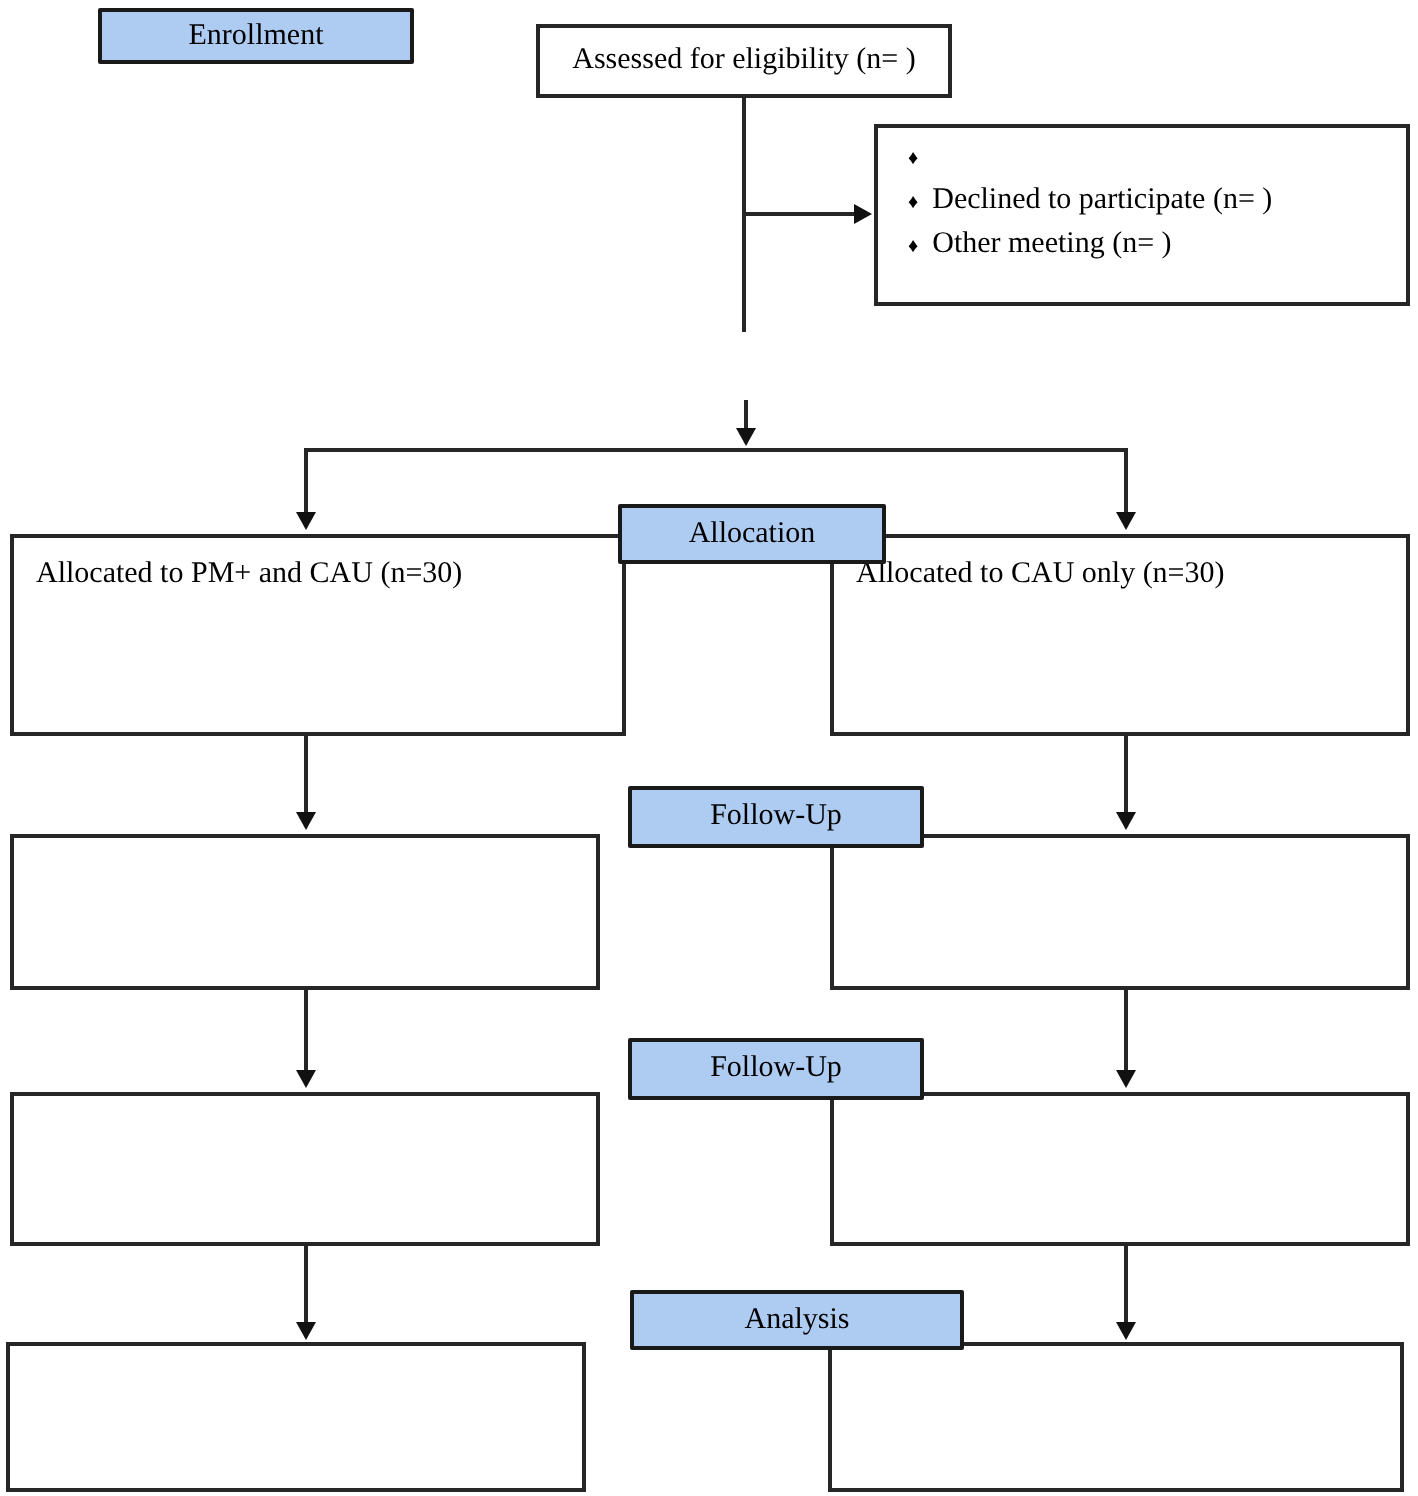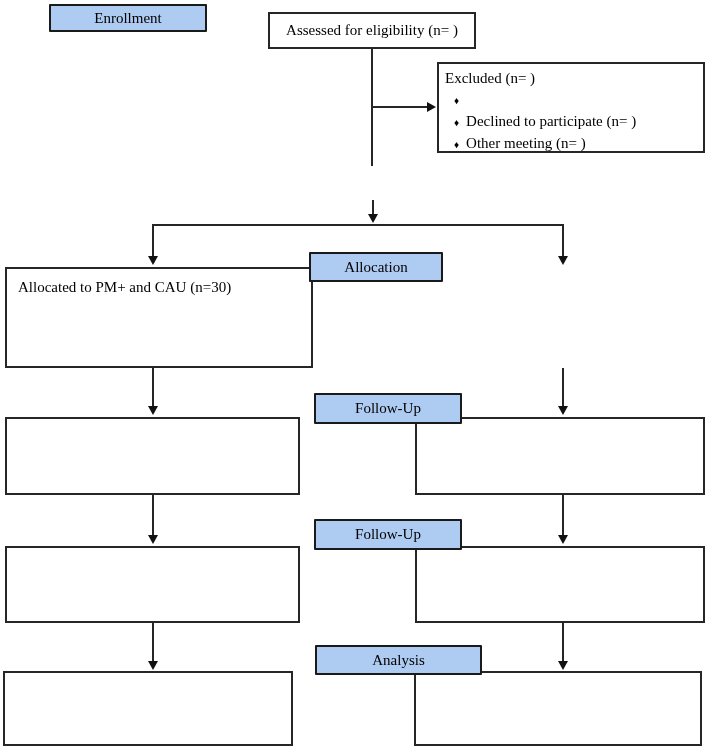--- a/index.html
+++ b/index.html
@@ -62,36 +62,36 @@
 
   <div class="badge" style="left:17px;top:4px;width:158px;height:28px;">Enrollment</div>
   <div class="badge" style="left:277px;top:252px;width:134px;height:30px;">Allocation</div>
   <div class="badge" style="left:282px;top:393px;width:148px;height:31px;">Follow-Up</div>
   <div class="badge" style="left:282px;top:519px;width:148px;height:31px;">Follow-Up</div>
   <div class="badge" style="left:283px;top:645px;width:167px;height:30px;">Analysis</div>
 
   <div class="box center" style="left:268px;top:12px;width:208px;height:37px;">Assessed for eligibility (n= )</div>
 
   <div class="box" style="left:437px;top:62px;width:268px;height:91px;padding:5px 6px;">
-    <div class="excl-title">Excluded (n= )</div>
     <div class="excl-row">
       <span class="excl-bullet">♦</span>
     </div>
     <div class="excl-row">
       <span class="excl-bullet">♦</span>
       <span>Declined to participate (n= )</span>
     </div>
     <div class="excl-row">
       <span class="excl-bullet">♦</span>
       <span>Other meeting (n= )</span>
     </div>
   </div>
 
 
   <div class="box topleft" style="left:5px;top:267px;width:308px;height:101px;">Allocated to PM+ and CAU (n=30)</div>
+  <div class="box topleft" style="left:415px;top:267px;width:290px;height:101px;">Allocated to CAU only (n=30)</div>
 
   <div class="box" style="left:5px;top:417px;width:295px;height:78px;"></div>
   <div class="box" style="left:415px;top:417px;width:290px;height:78px;"></div>
 
   <div class="box" style="left:5px;top:546px;width:295px;height:77px;"></div>
   <div class="box" style="left:415px;top:546px;width:290px;height:77px;"></div>
 
   <div class="box" style="left:3px;top:671px;width:290px;height:75px;"></div>
   <div class="box" style="left:414px;top:671px;width:288px;height:75px;"></div>
 

